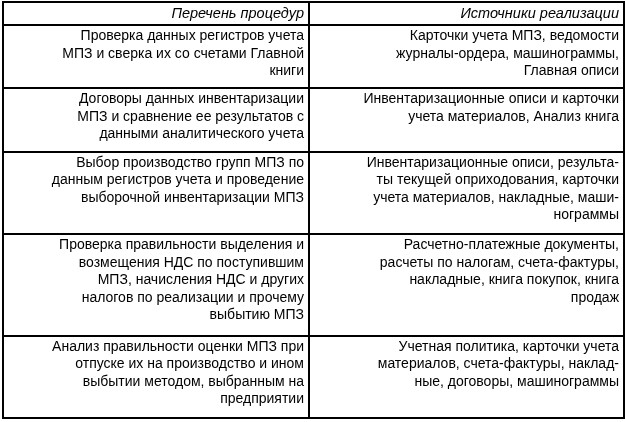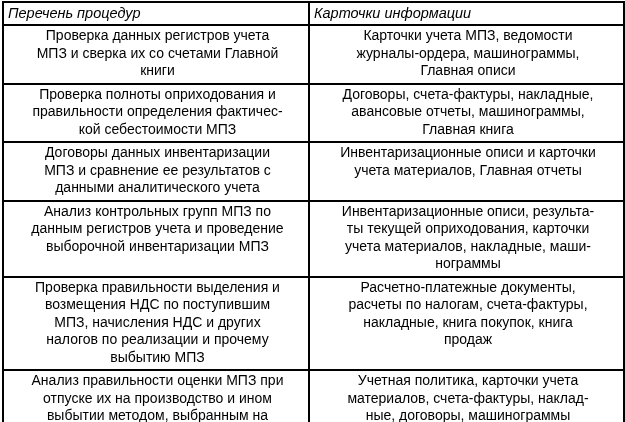--- a/index.html
+++ b/index.html
@@ -26,74 +26,66 @@
   col.col-src  { width: 315px; }
   th, td {
     border: 2px solid #000000;
     background: #ffffff;
   }
   th {
     font-style: italic;
     font-weight: normal;
     font-size: 14.5px;
     line-height: 17px;
-    text-align: left;
+    text-align: right;
     vertical-align: middle;
     padding: 1px 4px 2px 4px;
     height: 18px;
   }
   td {
     vertical-align: top;
-    text-align: center;
+    text-align: right;
     font-size: 14px;
     line-height: 17.5px;
     padding: 1px 4px 3px 7px;
     white-space: pre-line;
   }
 </style>
 </head>
 <body>
 
 <table class="doc-table">
   <colgroup>
     <col class="col-proc">
     <col class="col-src">
   </colgroup>
   <thead>
     <tr>
       <th>Перечень процедур</th>
-      <th>Карточки информации</th>
+      <th>Источники реализации</th>
     </tr>
   </thead>
   <tbody>
     <tr>
       <td>Проверка данных регистров учета
 МПЗ и сверка их со счетами Главной
 книги</td>
       <td>Карточки учета МПЗ, ведомости
 журналы-ордера, машинограммы,
 Главная описи</td>
     </tr>
     <tr>
-      <td>Проверка полноты оприходования и
-правильности определения фактичес-
-кой себестоимости МПЗ</td>
-      <td>Договоры, счета-фактуры, накладные,
-авансовые отчеты, машинограммы,
-Главная книга</td>
-    </tr>
-    <tr>
       <td>Договоры данных инвентаризации
 МПЗ и сравнение ее результатов с
 данными аналитического учета</td>
       <td>Инвентаризационные описи и карточки
-учета материалов, Главная отчеты</td>
+учета материалов, Анализ книга</td>
     </tr>
     <tr>
-      <td>Анализ контрольных групп МПЗ по
+      <td>Выбор производство групп МПЗ по
 данным регистров учета и проведение
 выборочной инвентаризации МПЗ</td>
       <td>Инвентаризационные описи, результа-
 ты текущей оприходования, карточки
 учета материалов, накладные, маши-
 нограммы</td>
     </tr>
     <tr>
       <td>Проверка правильности выделения и
 возмещения НДС по поступившим

